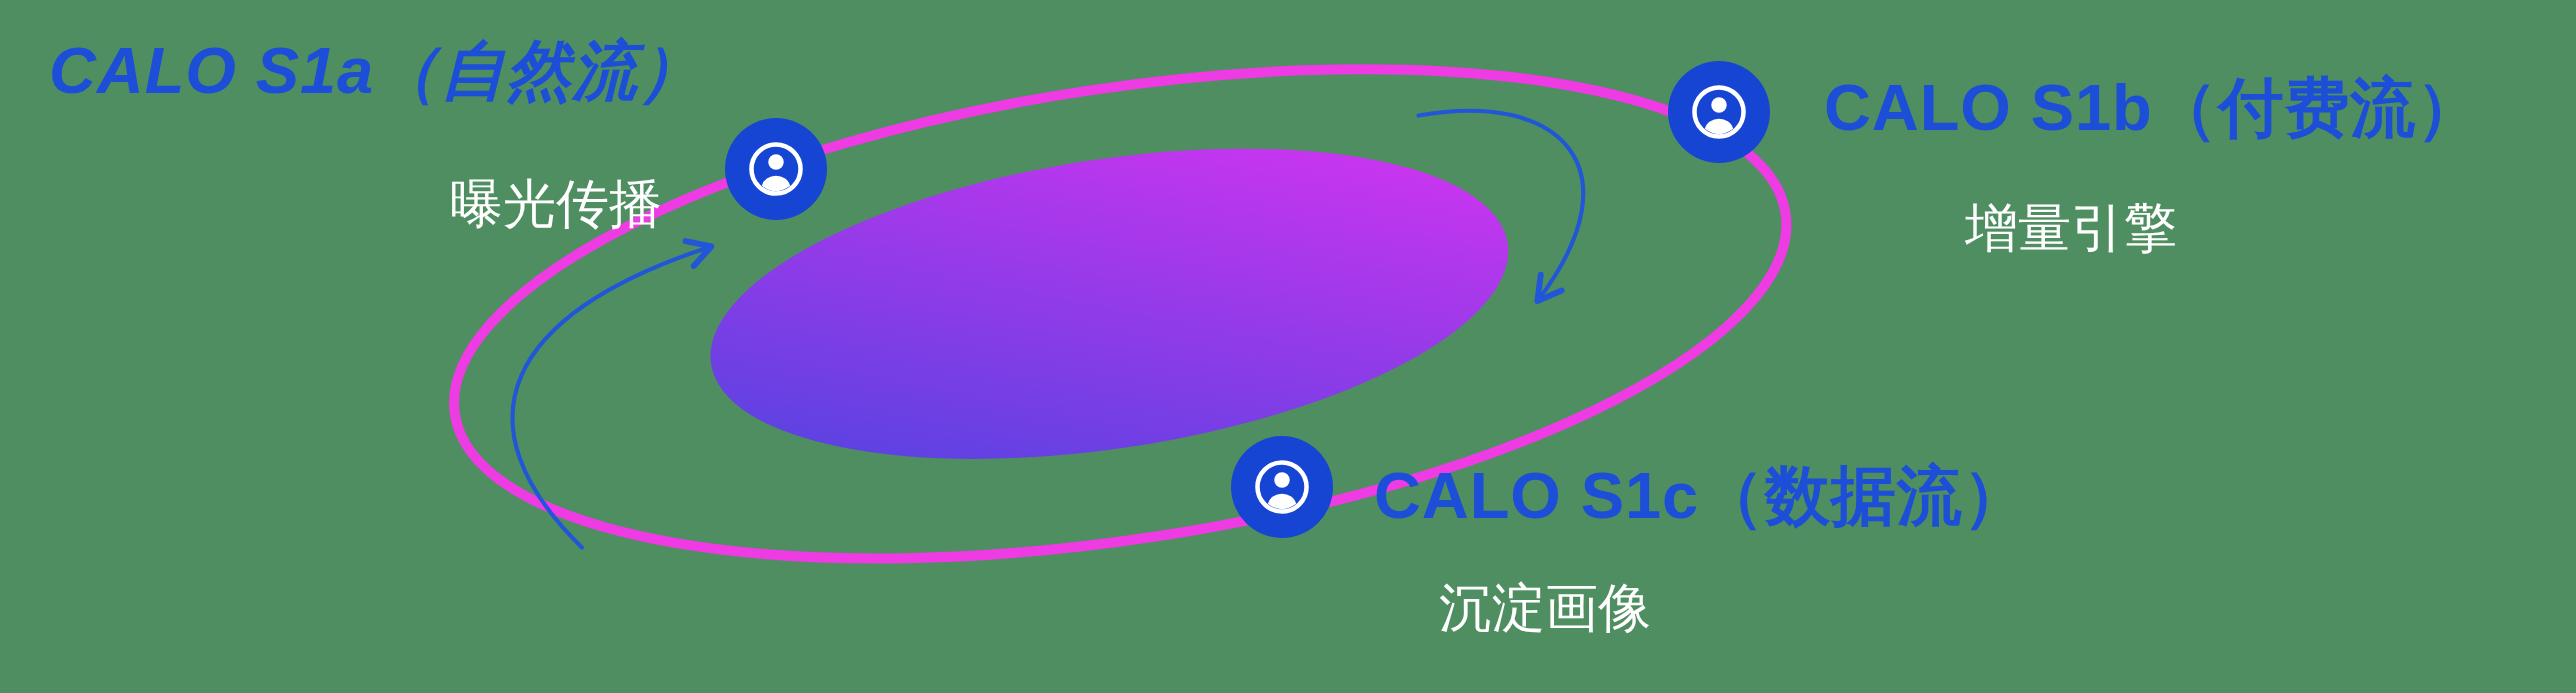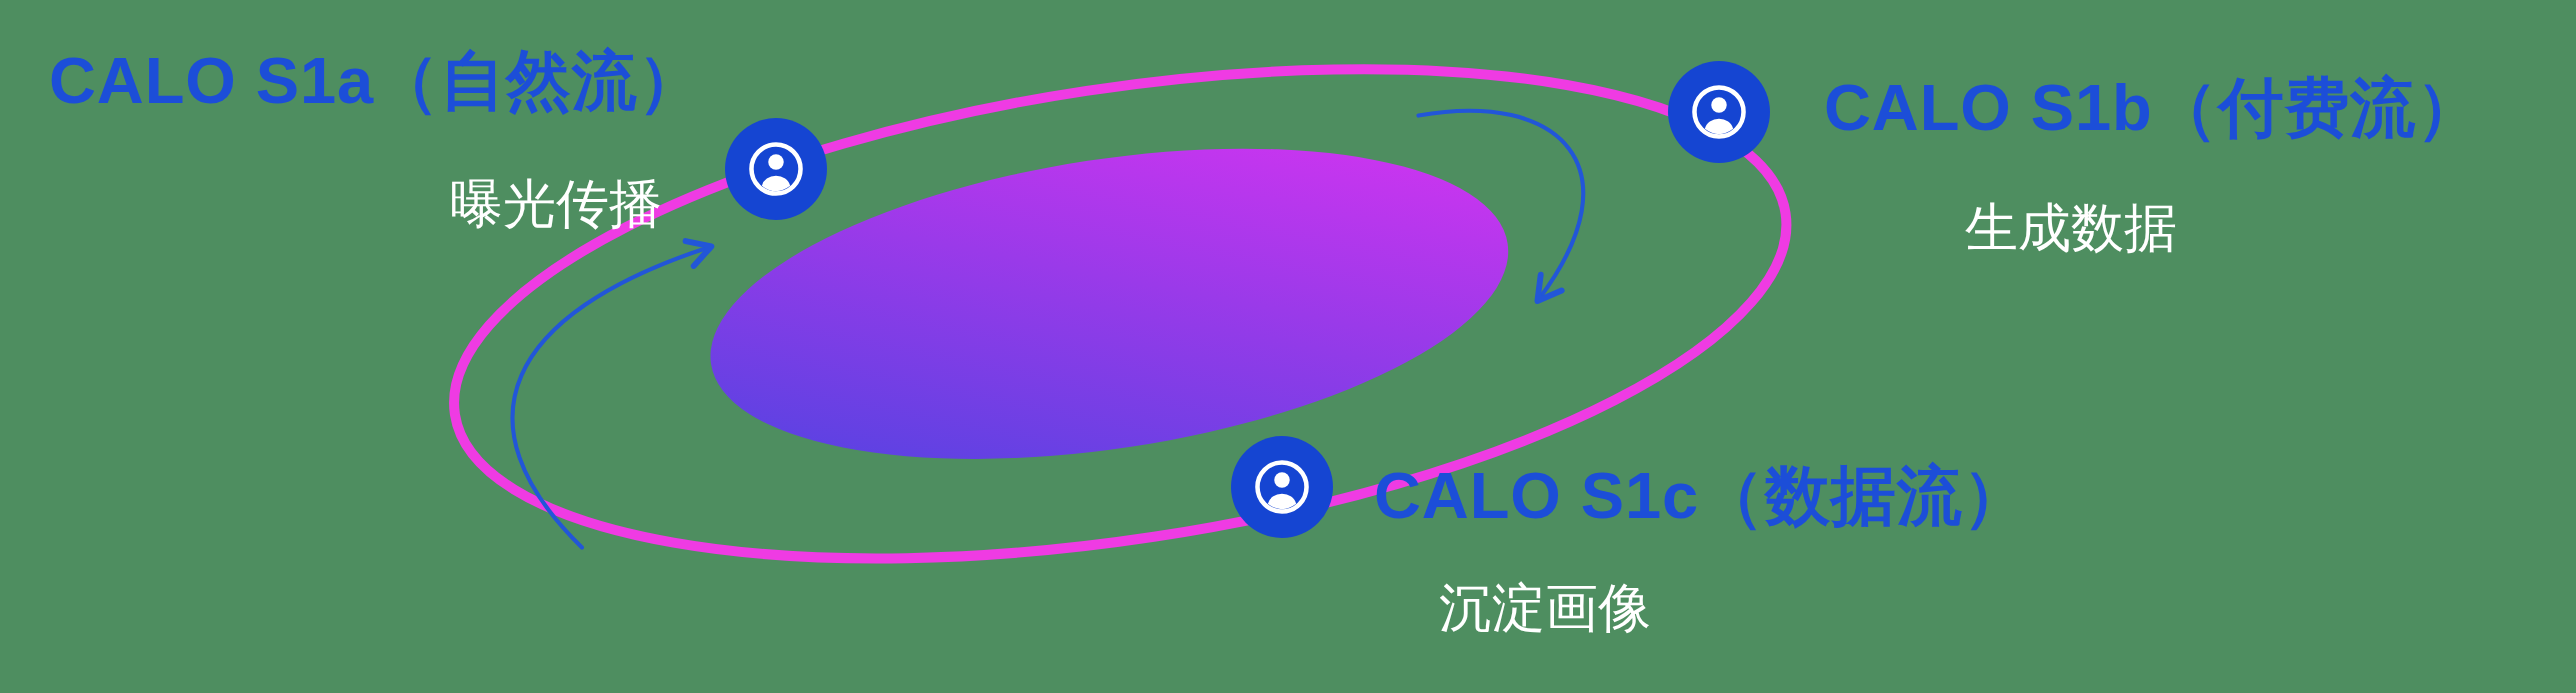--- a/index.html
+++ b/index.html
@@ -62,21 +62,21 @@
     line-height:1;
   }
   .core-subtitle {
     font-size:51px;
     font-weight:500;
     margin-top:20px;
     white-space:pre;
     line-height:1;
   }
   
-  #title-s1a { left:49px;  top:45px; }
+  #title-s1a { left:49px;  top:35px;font-style:italic; }
   #sub-s1a   { left:450px; top:175px; }
   #title-s1b { left:1824px; top:72px; }
   #sub-s1b   { left:1965px; top:199px; }
   #title-s1c { left:1374px; top:460px; }
   #sub-s1c   { left:1439px; top:579px; }
   
   #badge-s1a { left:725px;  top:118px; }
   #badge-s1b { left:1668px; top:61px; }
   #badge-s1c { left:1231px; top:436px; }
 </style>
@@ -136,19 +136,19 @@
         <circle cx="12" cy="9.4" r="2.9" fill="#ffffff"></circle>
         <path d="M6.7,18.3 a5.4,4.7 0 0 1 10.6,0 q-2.6,2 -5.3,2 q-2.7,0 -5.3,-2 z" fill="#ffffff"></path>
       </svg>
     </span>
   </div>
 
   <div class="node-title" id="title-s1a">CALO S1a（自然流）</div>
   <div class="node-subtitle" id="sub-s1a">曝光传播</div>
 
   <div class="node-title" id="title-s1b">CALO S1b（付费流）</div>
-  <div class="node-subtitle" id="sub-s1b">生成数据</div>
+  <div class="node-subtitle" id="sub-s1b">增量引擎</div>
 
   <div class="node-title" id="title-s1c">CALO S1c（数据流）</div>
   <div class="node-subtitle" id="sub-s1c">沉淀画像</div>
 
 </div>
 
 
 </body></html>

